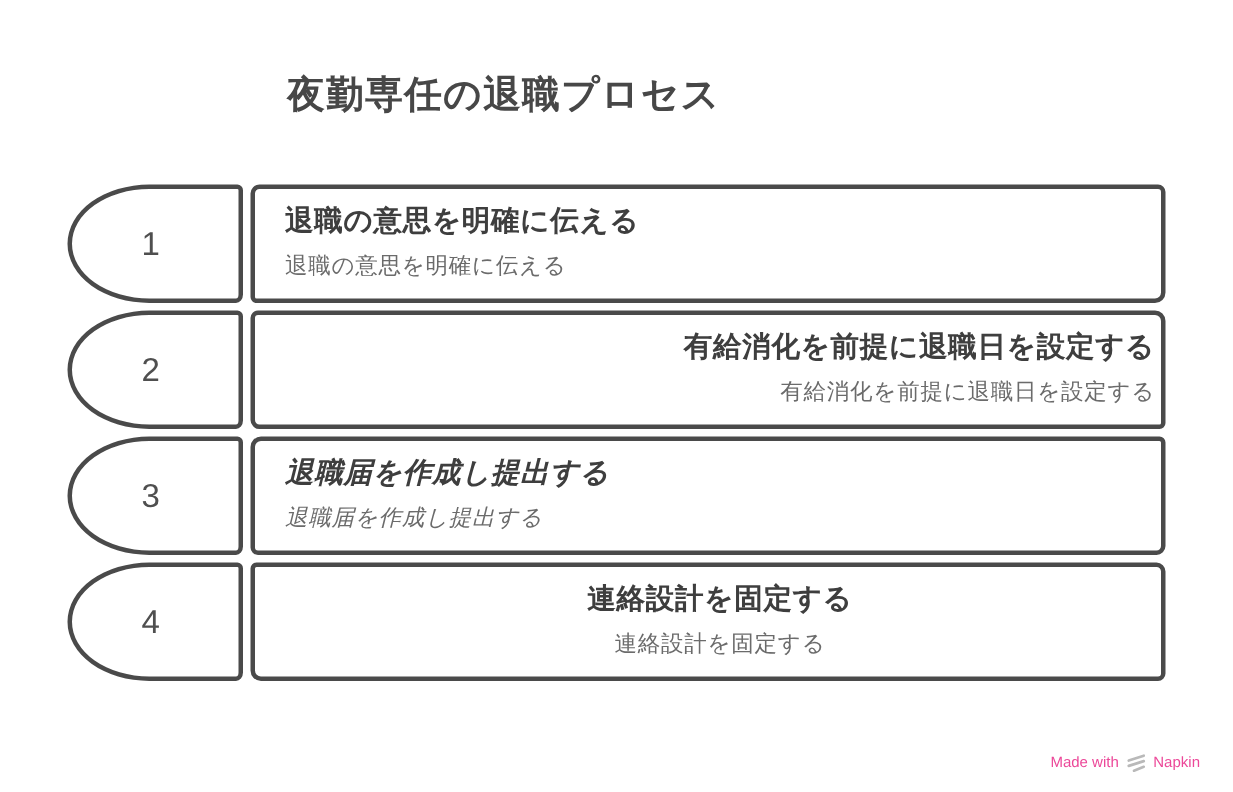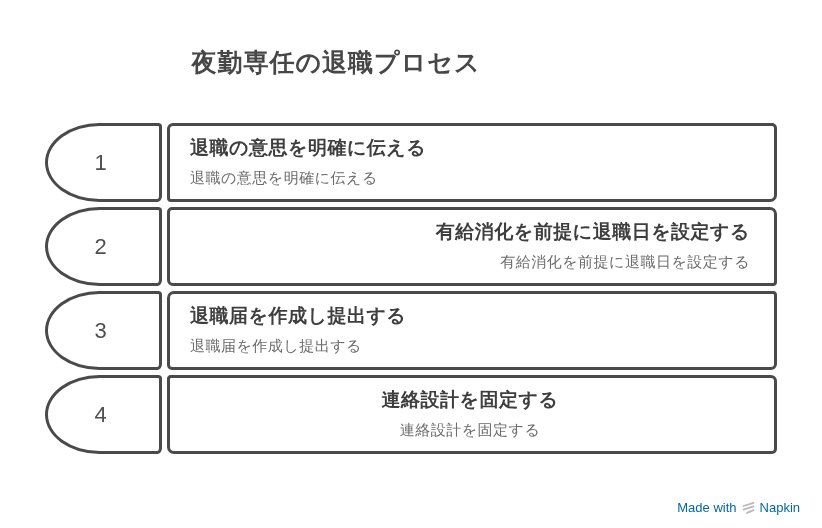--- a/index.html
+++ b/index.html
@@ -56,26 +56,26 @@
     margin-right: 6px;
   }
   .card {
     flex: 1 1 auto;
     border: 3.5px solid #4a4a4a;
     box-sizing: border-box;
     background: #ffffff;
     display: flex;
     flex-direction: column;
     justify-content: center;
-    padding: 6px 24px 8px 20px;
+    padding: 6px 4px 8px 20px;
   }
   
   .r1 .card { border-radius: 6px 5px 7px 4px; }
   .r2 .card { border-radius: 5px 7px 4px 6px; align-items: flex-end; }
-  .r3 .card { border-radius: 7px 4px 6px 5px; }
+  .r3 .card { border-radius: 7px 4px 6px 5px; font-style: italic; }
   .r4 .card { border-radius: 4px 6px 5px 7px; text-align: center; }
   .card .step-title {
     font-size: 19px;
     font-weight: bold;
     color: #3e3e3e;
     line-height: 1.25;
     letter-spacing: 0.5px;
   }
   .card .step-subtitle {
     font-size: 15px;
@@ -84,22 +84,22 @@
     line-height: 1.2;
     letter-spacing: 0.5px;
   }
   .watermark {
     position: absolute;
     right: 22px;
     bottom: 13px;
     display: flex;
     align-items: center;
     gap: 5px;
-    color: #0369a1;
-    font-size: 13px;
+    color: #ec4899;
+    font-size: 10px;
     text-decoration: none;
     cursor: pointer;
   }
   .watermark svg {
     display: block;
   }
 </style>
 </head>
 <body>
 

